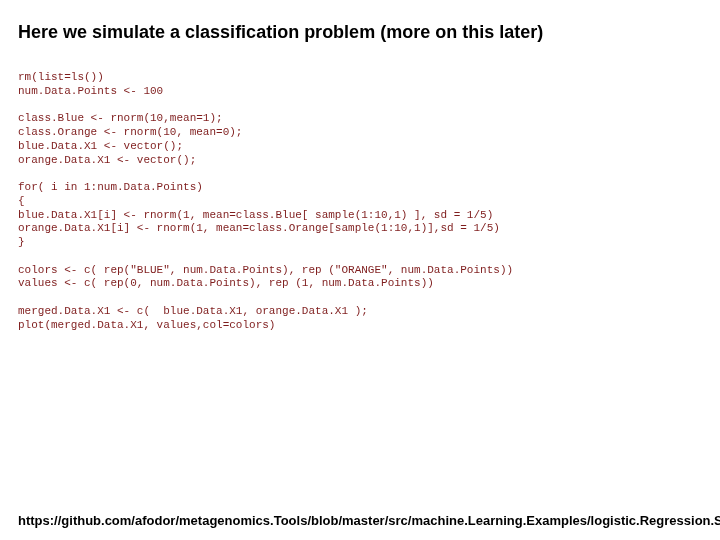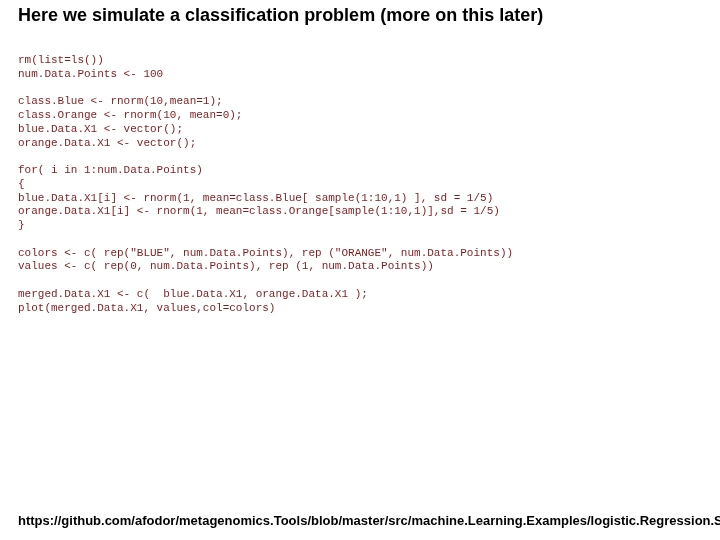--- a/index.html
+++ b/index.html
@@ -1,17 +1,17 @@
 <!DOCTYPE html>
 <html><head>
 <meta charset="utf-8">
 <style>
   * { margin: 0; padding: 0; box-sizing: border-box; }
   html, body { width: 720px; height: 540px; background: #fff; font-family: Arial, Helvetica, sans-serif; }
-  .page { width: 720px; height: 540px; position: relative; padding: 5px 18px 0 18px; }
+  .page { width: 720px; height: 540px; position: relative; padding: 22px 18px 0 18px; }
   .title { font-size: 18px; font-weight: bold; color: #000; margin-bottom: 28px; }
   .code { font-family: "Courier New", Courier, monospace; font-size: 11px; line-height: 1.25; color: #7f1d1d; white-space: pre; }
   .footer { position: absolute; left: 18px; bottom: 12px; font-size: 13px; font-weight: bold; color: #000; }
 </style>
 </head>
 <body>
 
 <div class="page">
 
   <div class="title">Here we simulate a classification problem (more on this later)</div>

